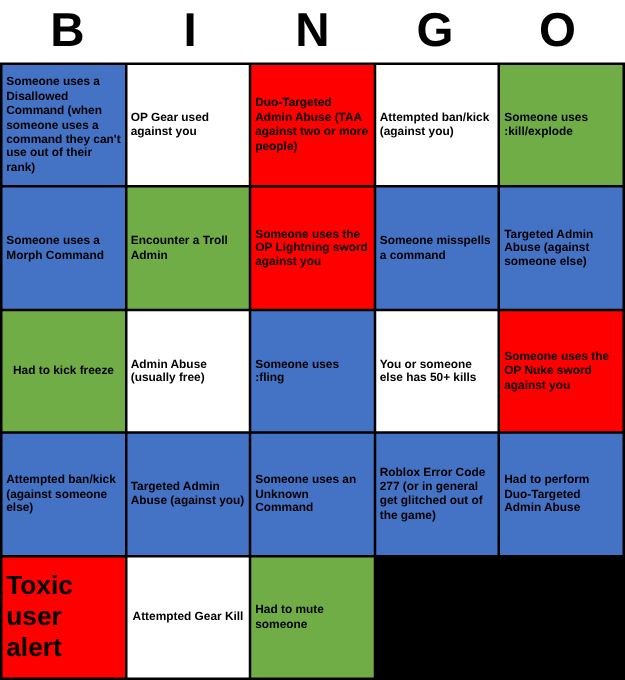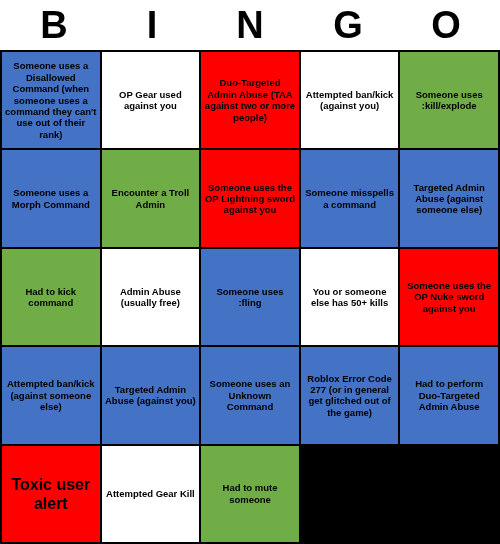--- a/index.html
+++ b/index.html
@@ -37,34 +37,34 @@
       grid-template-rows: repeat(5, 1fr);
       flex: 1;
       gap: 2px;
       padding: 2px;
       background: #000;
     }
     .cell {
       display: flex;
       align-items: center;
       justify-content: center;
-      text-align: center;
+      text-align: left;
       font-size: 9.5px;
       font-weight: bold;
       color: #000;
       padding: 3px;
       line-height: 1.2;
       background: #fff;
     }
     .cell.blue { background: #4472c4; color: #000; }
     .cell.green { background: #70ad47; color: #000; }
     .cell.red { background: #ff0000; color: #000; }
     .cell.white { background: #ffffff; color: #000; }
     .cell.large-text {
-      font-size: 16px;
+      font-size: 21px;
     }
   </style>
 </head>
 <body>
 
 <div class="bingo-container">
   <div class="bingo-header">
   <span class="bingo-header-letter">B</span>
       <span class="bingo-header-letter">I</span>
       <span class="bingo-header-letter">N</span>
@@ -75,21 +75,21 @@
   <div class="cell blue">Someone uses a Disallowed Command (when someone uses a command they can't use out of their rank)</div>
       <div class="cell white">OP Gear used against you</div>
       <div class="cell red">Duo-Targeted Admin Abuse (TAA against two or more people)</div>
       <div class="cell white">Attempted ban/kick (against you)</div>
       <div class="cell green">Someone uses :kill/explode</div>
       <div class="cell blue">Someone uses a Morph Command</div>
       <div class="cell green">Encounter a Troll Admin</div>
       <div class="cell red">Someone uses the OP Lightning sword against you</div>
       <div class="cell blue">Someone misspells a command</div>
       <div class="cell blue">Targeted Admin Abuse (against someone else)</div>
-      <div class="cell green">Had to kick command</div>
+      <div class="cell green">Had to kick freeze</div>
       <div class="cell white">Admin Abuse (usually free)</div>
       <div class="cell blue">Someone uses :fling</div>
       <div class="cell white">You or someone else has 50+ kills</div>
       <div class="cell red">Someone uses the OP Nuke sword against you</div>
       <div class="cell blue">Attempted ban/kick (against someone else)</div>
       <div class="cell blue">Targeted Admin Abuse (against you)</div>
       <div class="cell blue">Someone uses an Unknown Command</div>
       <div class="cell blue">Roblox Error Code 277 (or in general get glitched out of the game)</div>
       <div class="cell blue">Had to perform Duo-Targeted Admin Abuse</div>
       <div class="cell red large-text">Toxic user alert</div>

